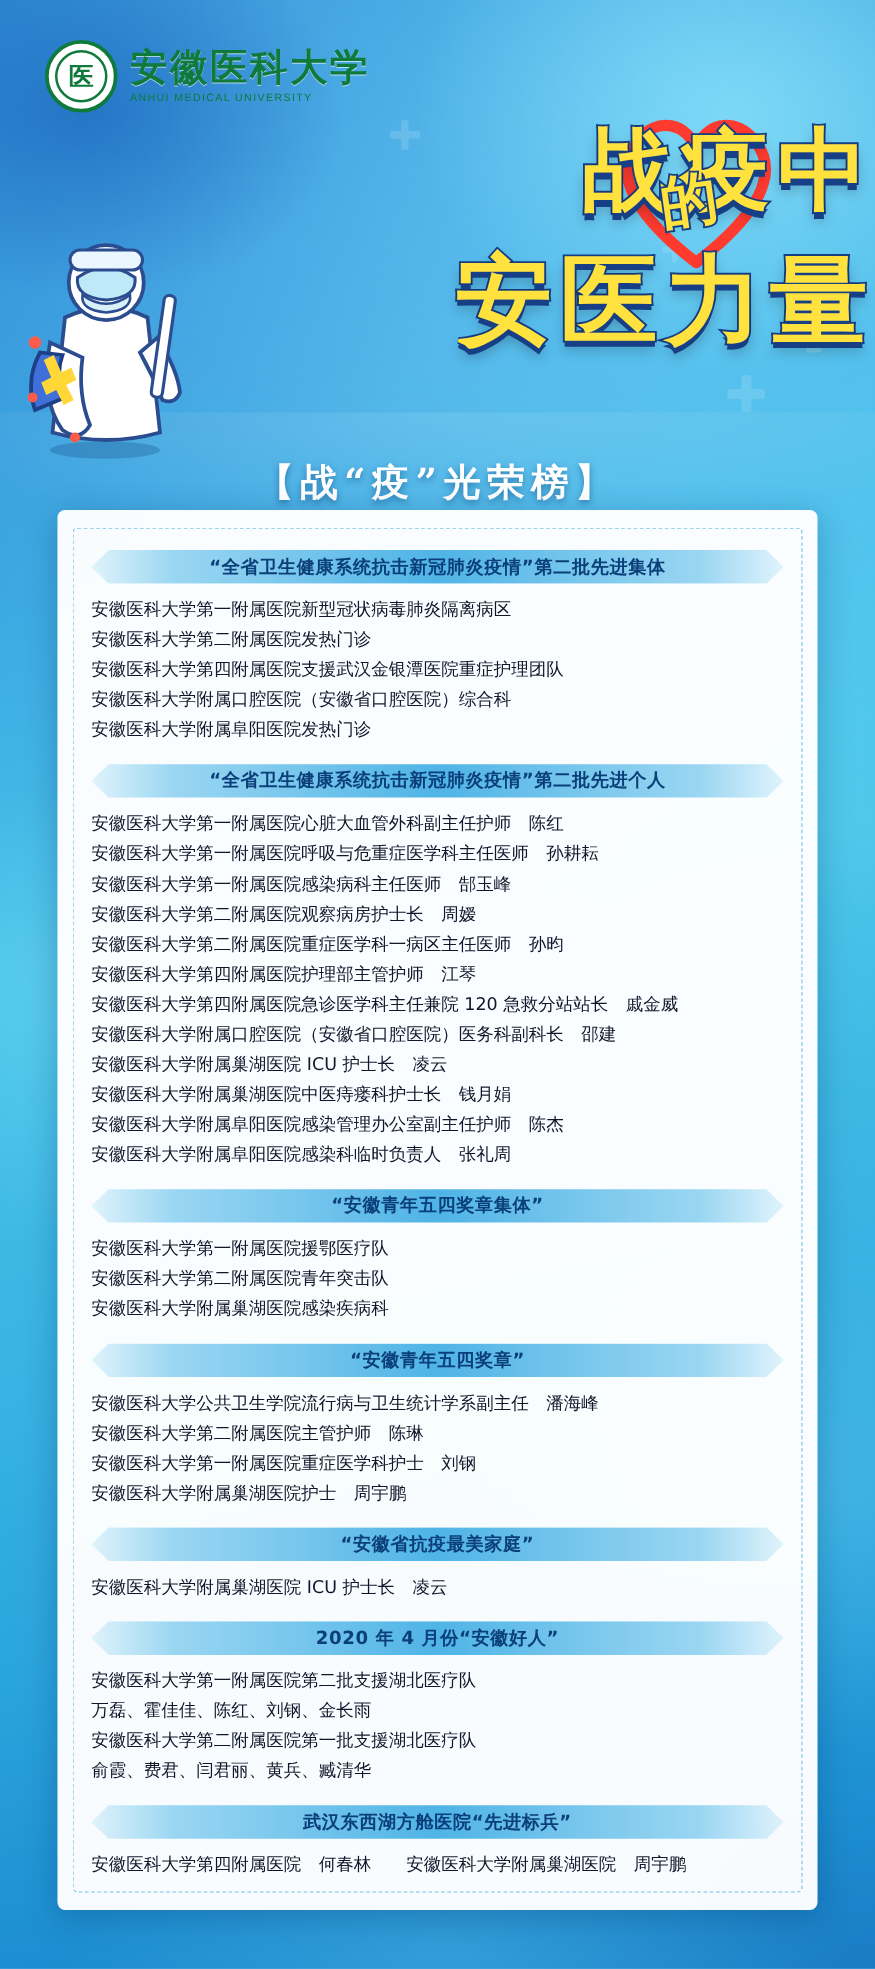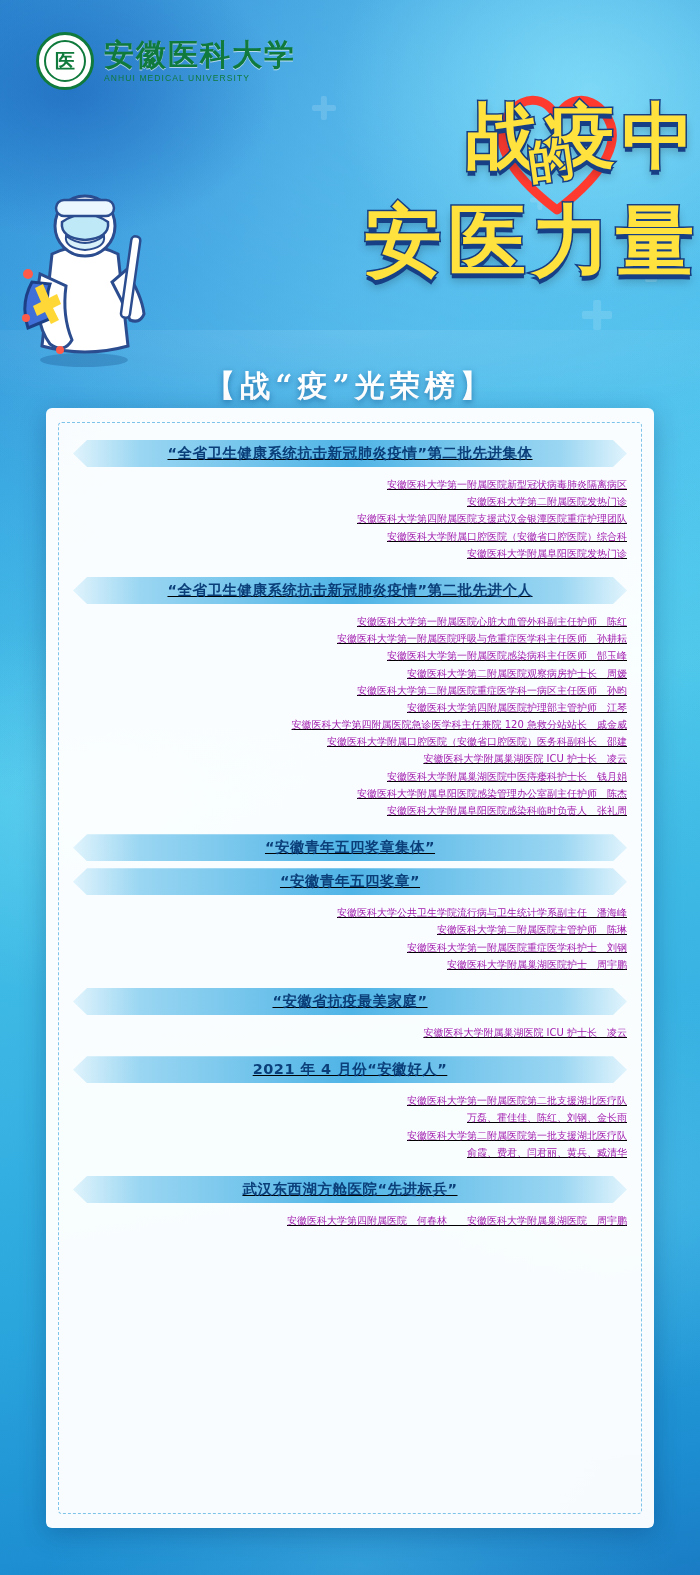--- a/index.html
+++ b/index.html
@@ -129,44 +129,43 @@
     border-radius: 6px;
     box-shadow: 0 6px 26px rgba(0,40,90,.28);
     padding: 14px 12px;
   }
   .card-inner {
     border: 1px dashed #7ec4ea;
     border-radius: 4px;
     height: 100%;
     padding: 10px 14px 6px;
     overflow: hidden;
-    text-decoration: underline;
   }
   .sec-head {
     position: relative;
     margin: 7px 0 4px;
     height: 27px;
     display:flex; align-items:center; justify-content:center;
   }
   .sec-head .ribbon {
     position:absolute; left:0; right:0; top:0; bottom:0;
     background: linear-gradient(90deg, rgba(150,215,245,.25) 0%, #9ad6f2 12%, #4fb4e6 50%, #9ad6f2 88%, rgba(150,215,245,.25) 100%);
     clip-path: polygon(14px 0, calc(100% - 14px) 0, 100% 50%, calc(100% - 14px) 100%, 14px 100%, 0 50%);
   }
   .sec-head span {
     position: relative; z-index:2;
     font-family:"DejaVu Sans", sans-serif;
     font-size: 14.5px; font-weight: bold; color:#0b3f7a;
     letter-spacing: .5px;
   }
   .sec-body { padding: 5px 0 8px; }
   .line {
-    text-align:right;
-    font-size: 10px;
-    color: #a21caf;
+    text-align:left;
+    font-size: 14px;
+    color: #0f172a;
     line-height: 1.72;
     font-family:"DejaVu Sans", sans-serif;
     white-space: pre;
   }
 </style>
 </head>
 <body>
 
 <div class="poster">
   <div class="blob b1"></div>
@@ -247,40 +246,45 @@
           <div class="line">安徽医科大学附属口腔医院（安徽省口腔医院）医务科副科长　邵建</div>
           <div class="line">安徽医科大学附属巢湖医院 ICU 护士长　凌云</div>
           <div class="line">安徽医科大学附属巢湖医院中医痔瘘科护士长　钱月娟</div>
           <div class="line">安徽医科大学附属阜阳医院感染管理办公室副主任护师　陈杰</div>
           <div class="line">安徽医科大学附属阜阳医院感染科临时负责人　张礼周</div>
         </div>
         <div class="sec-head">
           <div class="ribbon"></div>
           <span>“安徽青年五四奖章集体”</span>
         </div>
+        <div class="sec-body">
+          <div class="line">安徽医科大学第一附属医院援鄂医疗队</div>
+          <div class="line">安徽医科大学第二附属医院青年突击队</div>
+          <div class="line">安徽医科大学附属巢湖医院感染疾病科</div>
+        </div>
         <div class="sec-head">
           <div class="ribbon"></div>
           <span>“安徽青年五四奖章”</span>
         </div>
         <div class="sec-body">
           <div class="line">安徽医科大学公共卫生学院流行病与卫生统计学系副主任　潘海峰</div>
           <div class="line">安徽医科大学第二附属医院主管护师　陈琳</div>
           <div class="line">安徽医科大学第一附属医院重症医学科护士　刘钢</div>
           <div class="line">安徽医科大学附属巢湖医院护士　周宇鹏</div>
         </div>
         <div class="sec-head">
           <div class="ribbon"></div>
           <span>“安徽省抗疫最美家庭”</span>
         </div>
         <div class="sec-body">
           <div class="line">安徽医科大学附属巢湖医院 ICU 护士长　凌云</div>
         </div>
         <div class="sec-head">
           <div class="ribbon"></div>
-          <span>2021 年 4 月份“安徽好人”</span>
+          <span>2020 年 4 月份“安徽好人”</span>
         </div>
         <div class="sec-body">
           <div class="line">安徽医科大学第一附属医院第二批支援湖北医疗队</div>
           <div class="line">万磊、霍佳佳、陈红、刘钢、金长雨</div>
           <div class="line">安徽医科大学第二附属医院第一批支援湖北医疗队</div>
           <div class="line">俞霞、费君、闫君丽、黄兵、臧清华</div>
         </div>
         <div class="sec-head">
           <div class="ribbon"></div>
           <span>武汉东西湖方舱医院“先进标兵”</span>

